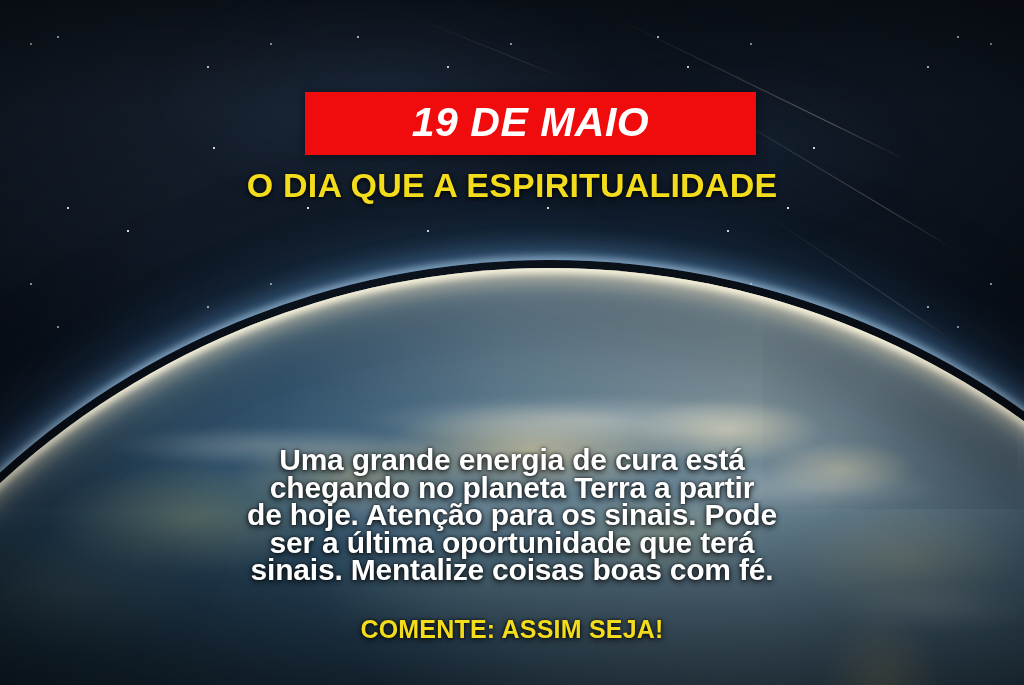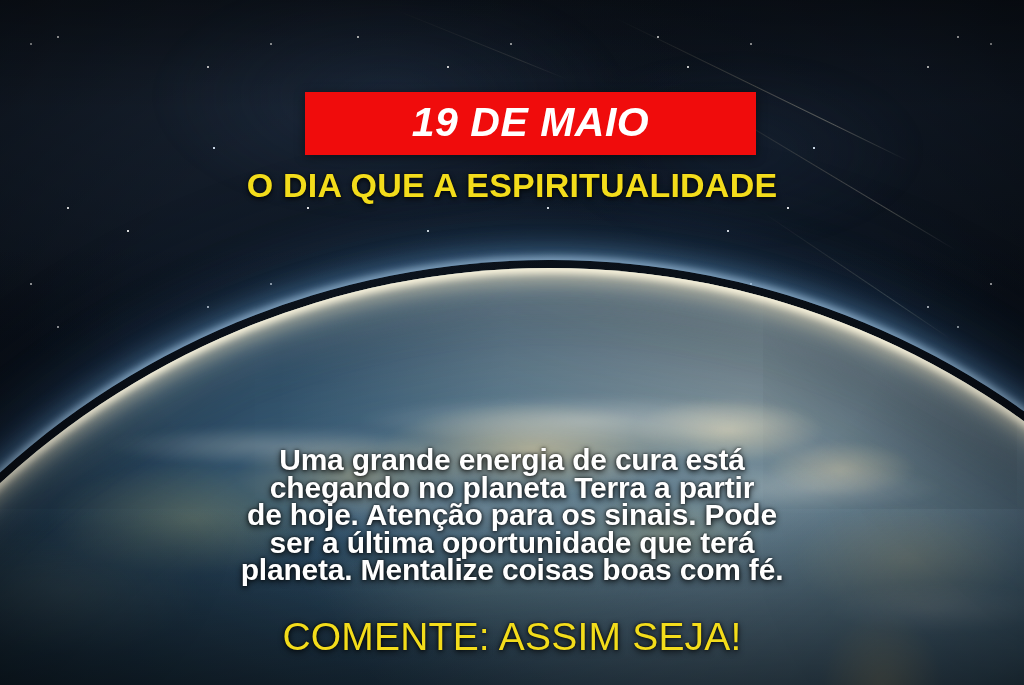--- a/index.html
+++ b/index.html
@@ -240,22 +240,22 @@
     letter-spacing:-.2px;
     text-shadow:0 2px 6px rgba(0,0,0,.88), 0 0 3px rgba(0,0,0,.7);
   }
   .body-copy .bl{display:block; white-space:nowrap;}
 
   
   .cta{
     position:absolute;
     left:0; right:0; top:616px;
     color:#f3dc1b;
-    font-size:39px;
-    font-weight:normal;
+    font-size:25px;
+    font-weight:bold;
     letter-spacing:.2px;
     line-height:1.1;
     white-space:nowrap;
     text-shadow:0 2px 6px rgba(0,0,0,.85), 0 0 3px rgba(0,0,0,.7);
   }
 </style>
 </head>
 <body>
 
 <div class="poster">
@@ -292,19 +292,19 @@
 
     <div class="headline">
       <span class="hl">O DIA QUE A ESPIRITUALIDADE</span>
     </div>
 
     <div class="body-copy">
       <span class="bl">Uma grande energia de cura está</span>
       <span class="bl">chegando no planeta Terra a partir</span>
       <span class="bl">de hoje. Atenção para os sinais. Pode</span>
       <span class="bl">ser a última oportunidade que terá</span>
-      <span class="bl">planeta. Mentalize coisas boas com fé.</span>
+      <span class="bl">sinais. Mentalize coisas boas com fé.</span>
     </div>
 
     <div class="cta">COMENTE: ASSIM SEJA!</div>
 
   </div>
 </div>
 
 </body></html>

